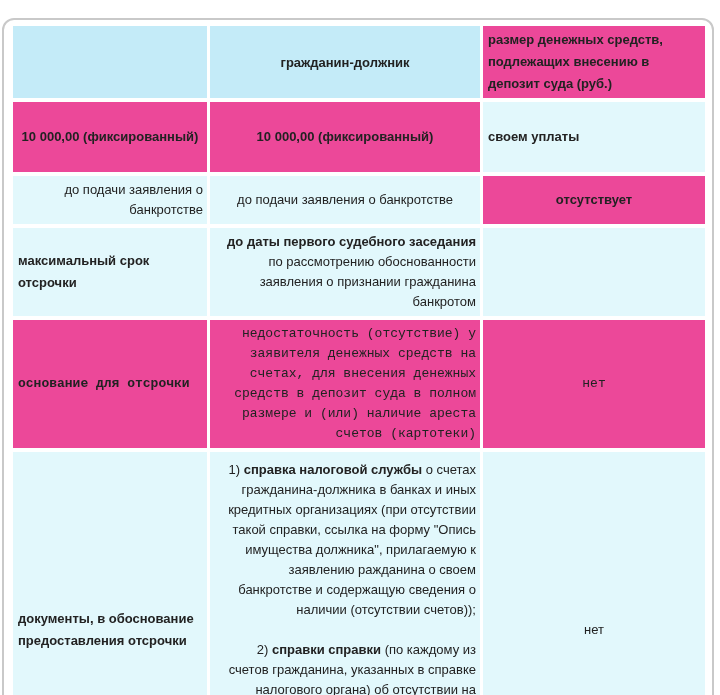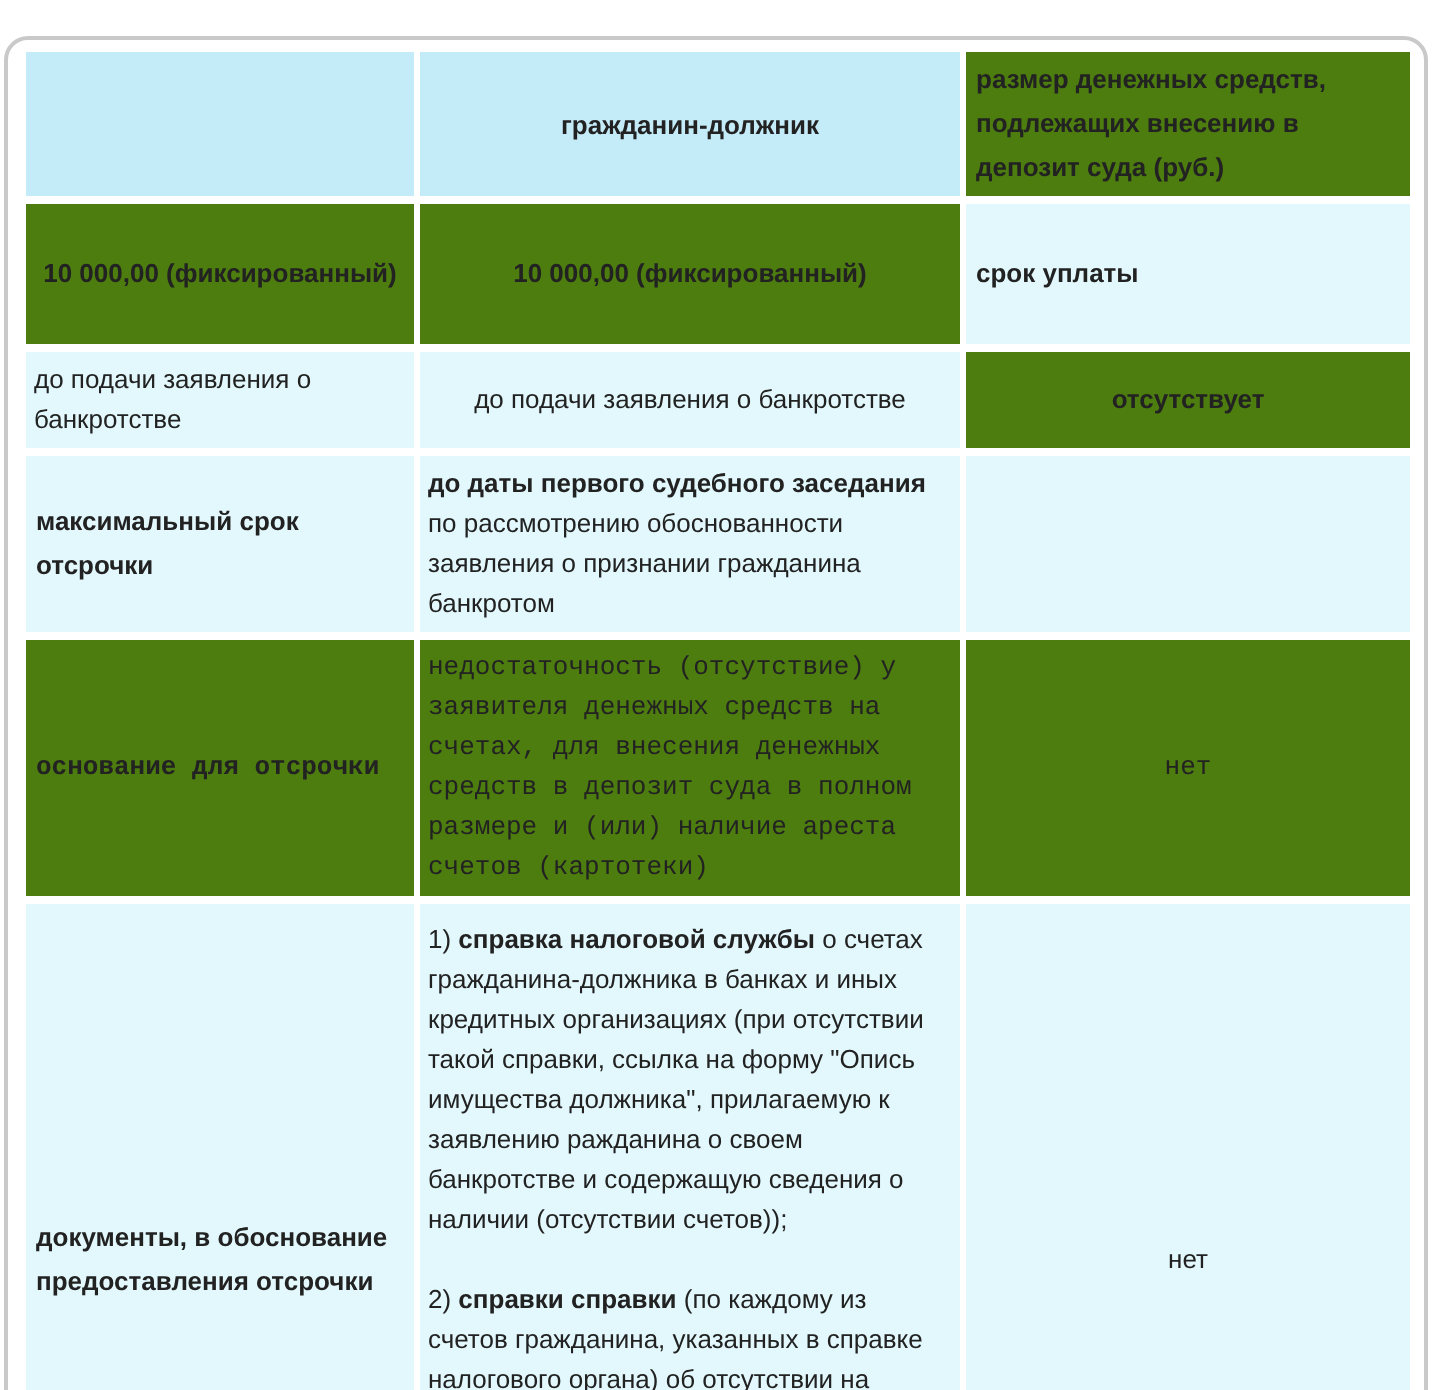--- a/index.html
+++ b/index.html
@@ -49,33 +49,33 @@
   .hdr {
     background: #c4ebf8;
     font-weight: 700;
     justify-content: center;
     text-align: center;
     line-height: 21px;
     padding: 9px 10px;
     min-height: 62px;
   }
   .stripe { background: #e2f8fc; }
-  .white  { background: #4d7c0f; }
+  .white  { background: #ec4899; }
   .label {
     font-weight: 700;
     line-height: 22px;
     padding: 3px 8px 3px 5px;
     text-align: left;
     justify-content: flex-start;
   }
   .val {
     line-height: 20px;
     padding: 4px 4px;
     justify-content: center;
-    text-align: left;
+    text-align: right;
   }
   .val.col {
     flex-direction: column;
     justify-content: center;
   }
   .bold { font-weight: 700; }
   .pad-tall { padding-top: 8px; padding-bottom: 34px; } 
   .para { margin: 0 0 20px 0; }
   .para:last-child { margin-bottom: 0; }
   .r2 { min-height: 24px; }
@@ -91,21 +91,21 @@
 
   <div class="tbl">
 
     <div class="cell hdr"></div>
     <div class="cell hdr">гражданин-должник</div>
 
     <div class="cell white label r1">размер денежных средств, подлежащих внесению в депозит суда (руб.)</div>
     <div class="cell white val bold r1">10 000,00 (фиксированный)</div>
     <div class="cell white val bold r1">10 000,00 (фиксированный)</div>
 
-    <div class="cell stripe label r2">срок уплаты</div>
+    <div class="cell stripe label r2">своем уплаты</div>
     <div class="cell stripe val r2">до подачи заявления о банкротстве</div>
     <div class="cell stripe val r2">до подачи заявления о банкротстве</div>
 
     <div class="cell white val bold">отсутствует</div>
 
     <div class="cell stripe label r4">максимальный срок отсрочки</div>
     <div class="cell stripe val r4">
       <span><span class="bold">до даты первого судебного заседания</span><span> по рассмотрению обоснованности заявления о признании гражданина банкротом</span></span>
     </div>
     <div class="cell stripe val r4"></div>

